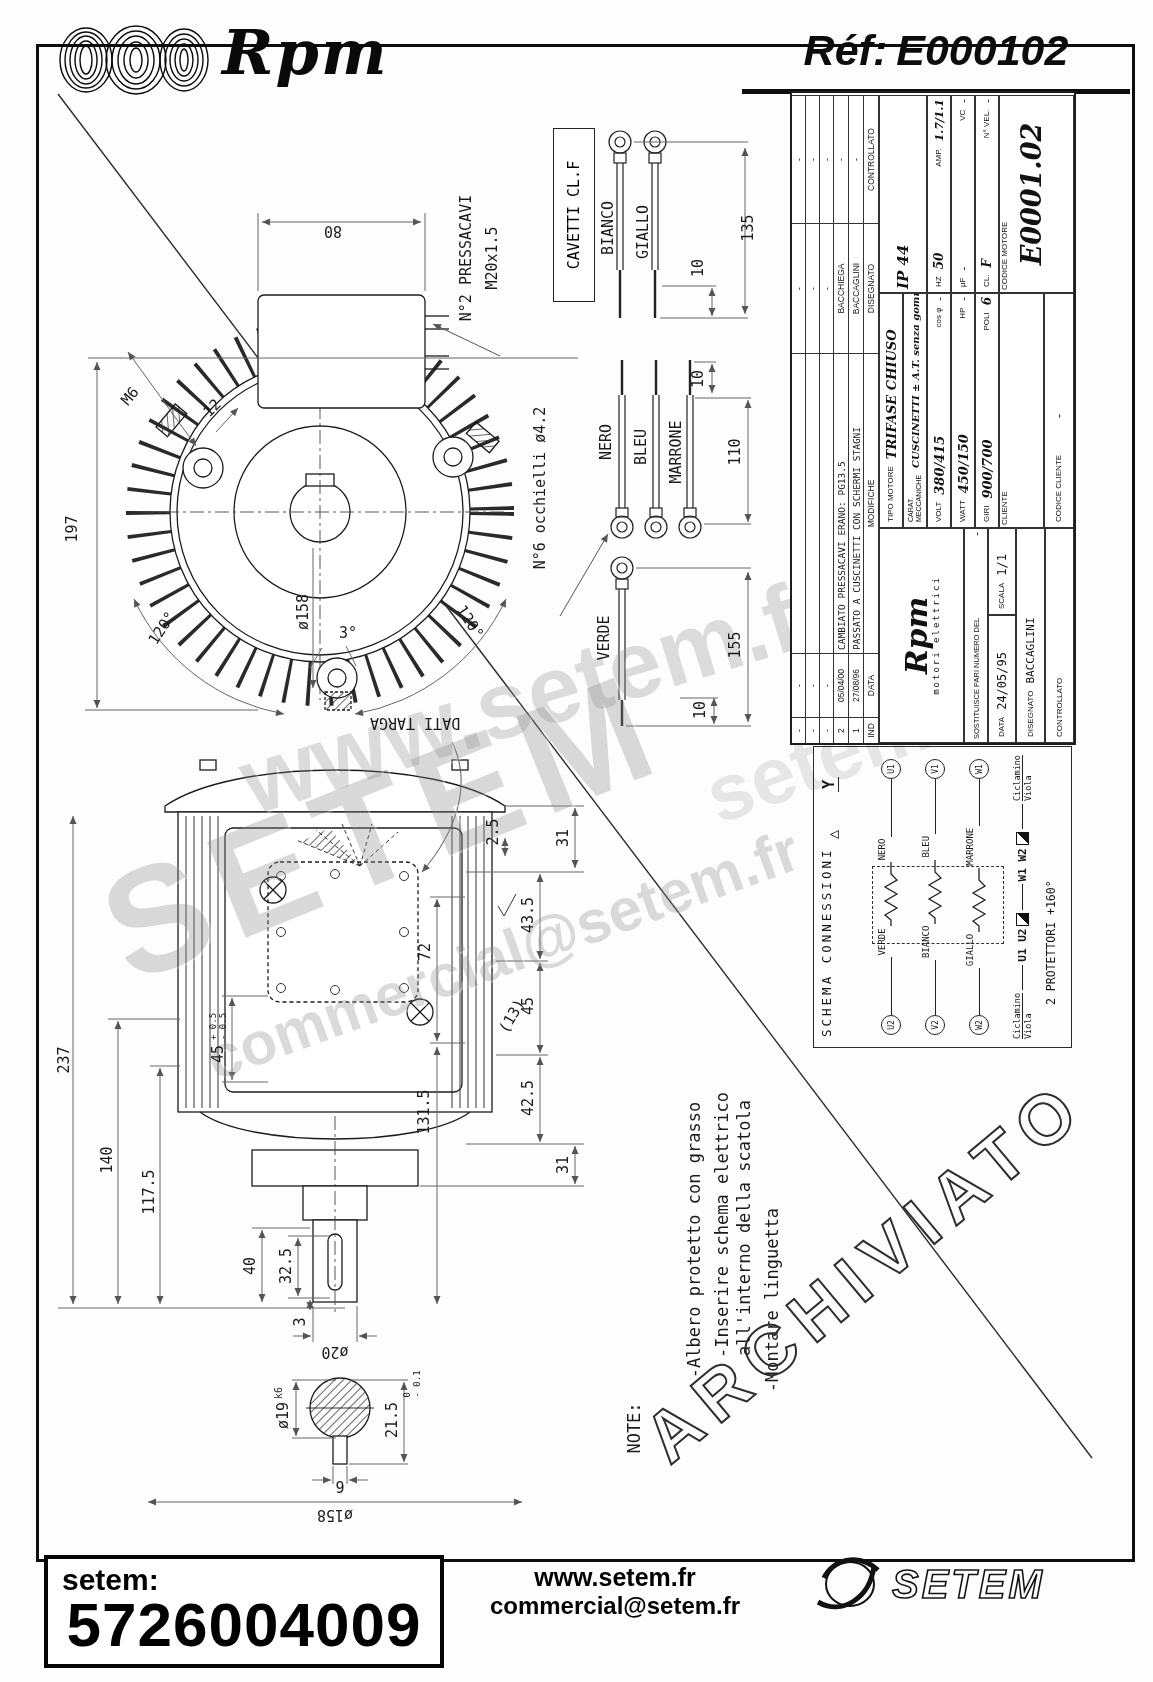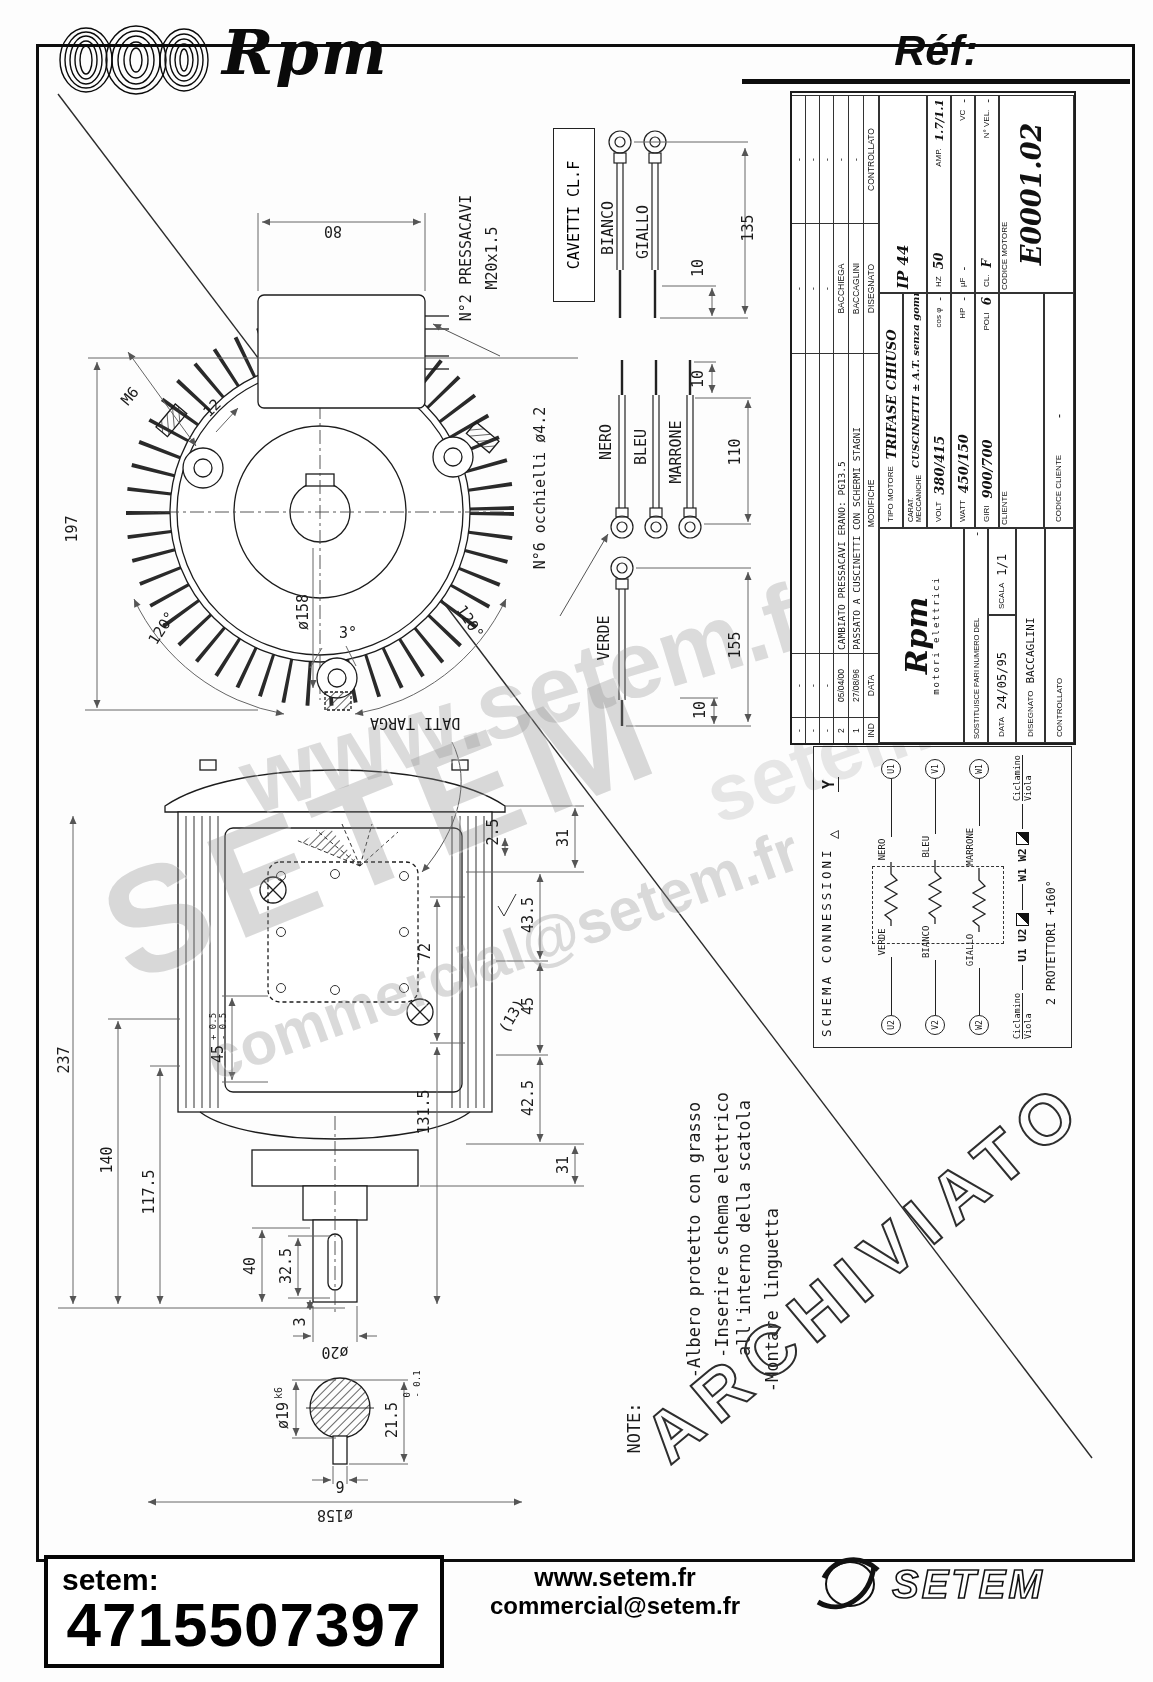--- a/index.html
+++ b/index.html
@@ -10,21 +10,21 @@
   
   .lbl{position:absolute;display:flex;align-items:center;justify-content:center;height:18px;
        font:15px "DejaVu Sans Mono",monospace;color:#1b1b1b;white-space:nowrap;}
   .r90{transform:rotate(-90deg);} .r180{transform:rotate(180deg);}
   .rM50{transform:rotate(-50deg);} .rM45{transform:rotate(-45deg);}
   .rM57{transform:rotate(-57deg);} .rP57{transform:rotate(57deg);} .rM60{transform:rotate(-60deg);}
   
   .brand{position:absolute;left:52px;top:14px;display:flex;align-items:center;}
   .brand .rpm{font:italic 700 62px "DejaVu Serif",serif;color:#0a0a0a;margin-left:10px;letter-spacing:2px;}
   .refbox{position:absolute;left:742px;top:26px;width:388px;border-bottom:5px solid #0d0d0d;
-          display:flex;align-items:baseline;justify-content:center;gap:9px;padding-bottom:4px;
+          display:flex;align-items:baseline;justify-content:center;gap:9px;padding-bottom:14px;
           font:italic 700 43px "Liberation Sans",sans-serif;color:#0c0c0c;}
   
   .wm{position:absolute;color:#8f8f8f;font-family:"Liberation Sans",sans-serif;font-weight:700;
       white-space:nowrap;text-shadow:2px 2px 0 #fff;}
   .wm1{left:230px;top:640px;font-size:95px;opacity:.30;transform:rotate(-17deg);}
   .wm2{left:90px;top:740px;font-size:150px;letter-spacing:14px;opacity:.33;transform:rotate(-22deg);}
   .wm3{left:190px;top:920px;font-size:60px;opacity:.32;transform:rotate(-20deg);}
   .wm4{left:700px;top:700px;font-size:80px;opacity:.20;transform:rotate(-20deg);}
   .arch{position:absolute;left:545px;top:1234px;width:640px;height:74px;display:flex;align-items:center;
         justify-content:center;font:700 70px "Liberation Sans",sans-serif;letter-spacing:12px;
@@ -345,20 +345,21 @@
   <div class="wm wm2">SETEM</div>
   <div class="wm wm3">commercial@setem.fr</div>
   <div class="wm wm4">setem.fr</div>
 
   <div class="brand">
     <span style="width:160px;height:76px;display:inline-block;"></span>
     <span class="rpm">Rpm</span>
   </div>
   <div class="refbox">
     <span>Réf:</span>
+    <span>E000102</span>
   </div>
 
   <div class="lbl r180" style="left:300px;top:222px;width:66px;">80</div>
   <div class="lbl r90" style="left:42px;top:520px;width:60px;">197</div>
   <div class="lbl rM50" style="left:105px;top:387px;width:50px;">M6</div>
   <div class="lbl rM45" style="left:192px;top:399px;width:40px;">12</div>
   <div class="lbl r90" style="left:396px;top:249px;width:140px;">N°2 PRESSACAVI</div>
   <div class="lbl r90" style="left:427px;top:249px;width:130px;">M20x1.5</div>
   <div class="lbl r90" style="left:268px;top:603px;width:70px;">ø158</div>
   <div class="lbl" style="left:330px;top:624px;width:36px;">3°</div>
@@ -648,21 +649,21 @@
           <span>Ciclamino</span>
           <span>Viola</span>
         </span>
       </div>
       <div class="protet">2 PROTETTORI +160°</div>
     </div>
   </div>
 
   <div class="codebox">
     <div class="cl">setem:</div>
-    <div class="cv">4715507397</div>
+    <div class="cv">5726004009</div>
   </div>
   <div class="fweb">www.setem.fr</div>
   <div class="femail">commercial@setem.fr</div>
   <div class="flogo">
     <svg width="250" height="72">
       <ellipse cx="42" cy="34" rx="24" ry="22" fill="none" stroke="#111" stroke-width="2"></ellipse>
       <path d="M10,52 C34,66 62,48 66,16" fill="none" stroke="#111" stroke-width="5"></path>
       <path d="M70,20 C50,2 24,10 16,28" fill="none" stroke="#111" stroke-width="5"></path>
       <text x="84" y="48" font-family="Liberation Sans, sans-serif" font-style="italic" font-weight="700" font-size="40" letter-spacing="3" fill="#fff" stroke="#111" stroke-width="1.6">SETEM</text>
     </svg>

